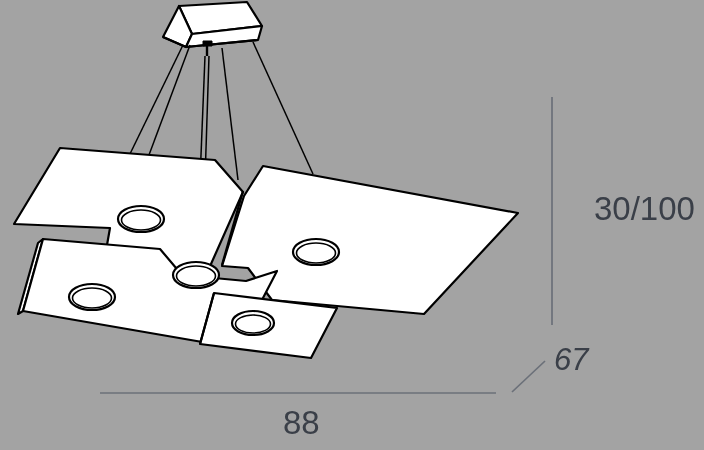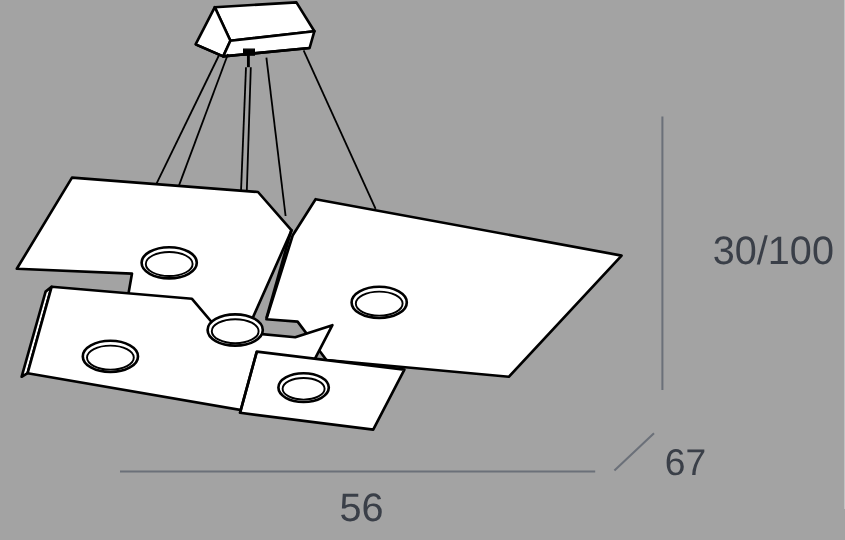--- a/index.html
+++ b/index.html
@@ -30,22 +30,23 @@
     white-space: nowrap;
     line-height: 1;
   }
   #label-height {
     left: 594px;
     top: 192px;
     font-size: 33px;
   }
   #label-depth {
     left: 554px;
-    top: 370px;
+    top: 344px;
     font-size: 31px;
+    font-style: italic;
   }
   #label-width {
     left: 283px;
     top: 406px;
     font-size: 33px;
   }
 </style>
 </head>
 <body>
 
@@ -134,15 +135,15 @@
       <line x1="100" y1="393" x2="496" y2="393" stroke-width="1.7"></line>
       <line x1="512" y1="392" x2="545" y2="361" stroke-width="1.7"></line>
     </g>
 
   </svg>
 
   <div class="dim-label" id="label-height">30/100</div>
 
   <div class="dim-label" id="label-depth">67</div>
 
-  <div class="dim-label" id="label-width">56</div>
+  <div class="dim-label" id="label-width">88</div>
 
 </div>
 
 </body></html>

